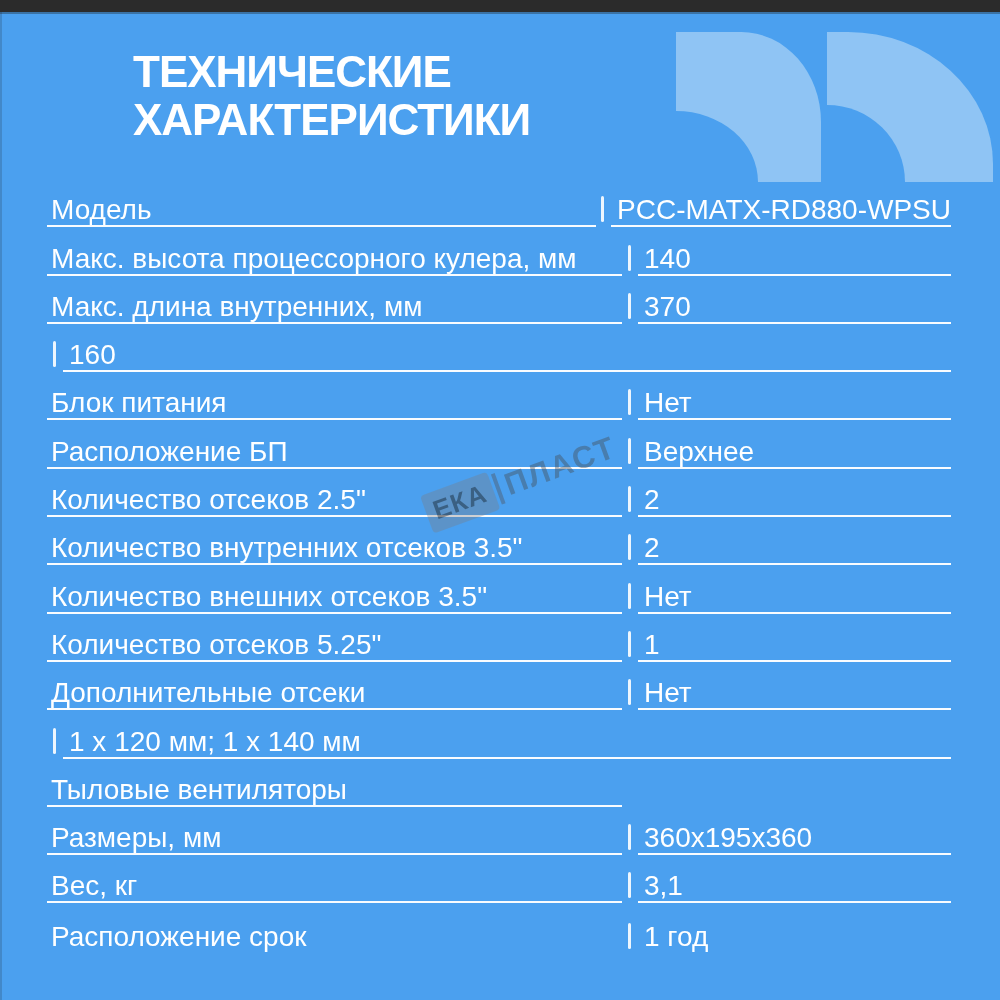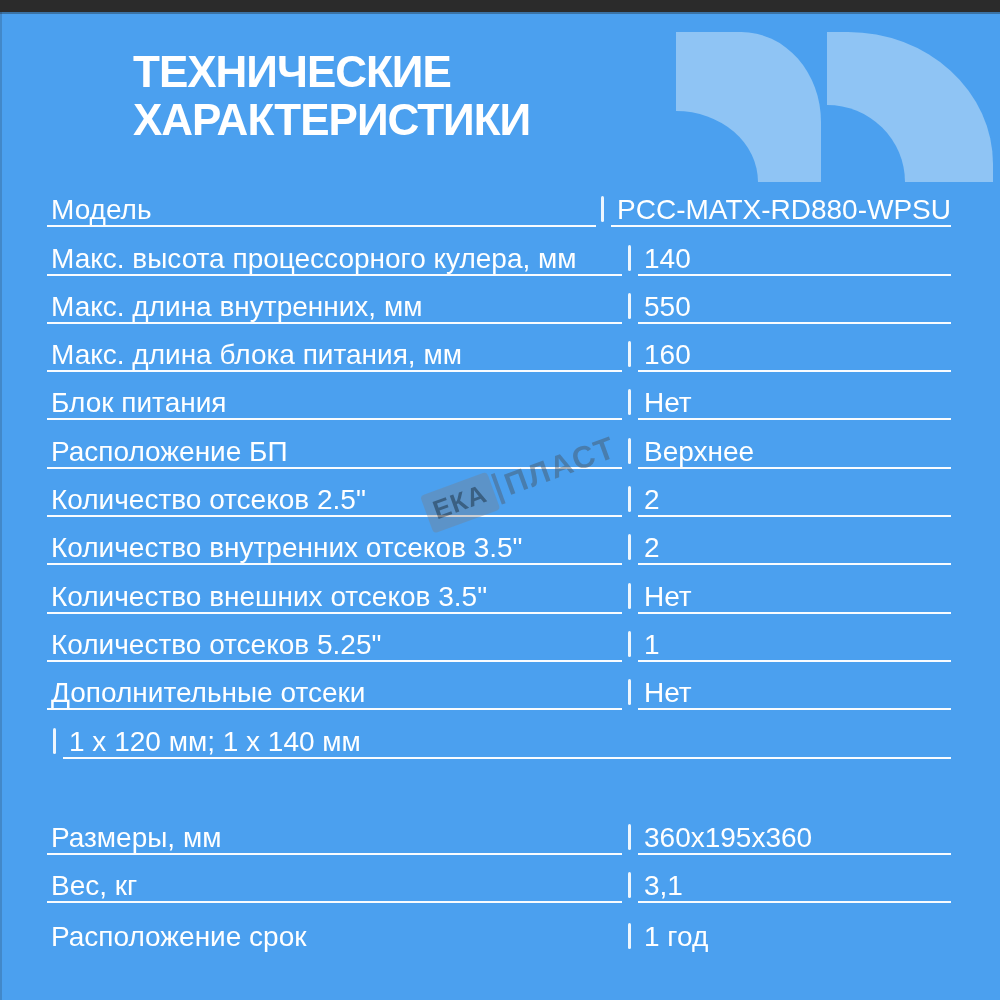--- a/index.html
+++ b/index.html
@@ -96,24 +96,23 @@
         <div class="cell value-cell"><span class="vbar"></span><span>PCC-MATX-RD880-WPSU</span></div>
       </div>
       <div class="srow">
         <div class="cell label-cell"><span>Макс. высота процессорного кулера, мм</span></div>
         <div class="col-gap"></div>
         <div class="cell value-cell"><span class="vbar"></span><span>140</span></div>
       </div>
       <div class="srow">
         <div class="cell label-cell"><span>Макс. длина внутренних, мм</span></div>
         <div class="col-gap"></div>
-        <div class="cell value-cell"><span class="vbar"></span><span>550</span></div>
+        <div class="cell value-cell"><span class="vbar"></span><span>370</span></div>
       </div>
       <div class="srow">
-        <div class="cell label-cell"><span>Макс. длина блока питания, мм</span></div>
         <div class="col-gap"></div>
         <div class="cell value-cell"><span class="vbar"></span><span>160</span></div>
       </div>
       <div class="srow">
         <div class="cell label-cell"><span>Блок питания</span></div>
         <div class="col-gap"></div>
         <div class="cell value-cell"><span class="vbar"></span><span>Нет</span></div>
       </div>
       <div class="srow">
         <div class="cell label-cell"><span>Расположение БП</span></div>
@@ -143,20 +142,21 @@
       <div class="srow">
         <div class="cell label-cell"><span>Дополнительные отсеки</span></div>
         <div class="col-gap"></div>
         <div class="cell value-cell"><span class="vbar"></span><span>Нет</span></div>
       </div>
       <div class="srow">
         <div class="col-gap"></div>
         <div class="cell value-cell"><span class="vbar"></span><span>1 x 120 мм; 1 x 140 мм</span></div>
       </div>
       <div class="srow">
+        <div class="cell label-cell"><span>Тыловые вентиляторы</span></div>
         <div class="col-gap"></div>
       </div>
       <div class="srow">
         <div class="cell label-cell"><span>Размеры, мм</span></div>
         <div class="col-gap"></div>
         <div class="cell value-cell"><span class="vbar"></span><span>360x195x360</span></div>
       </div>
       <div class="srow">
         <div class="cell label-cell"><span>Вес, кг</span></div>
         <div class="col-gap"></div>

